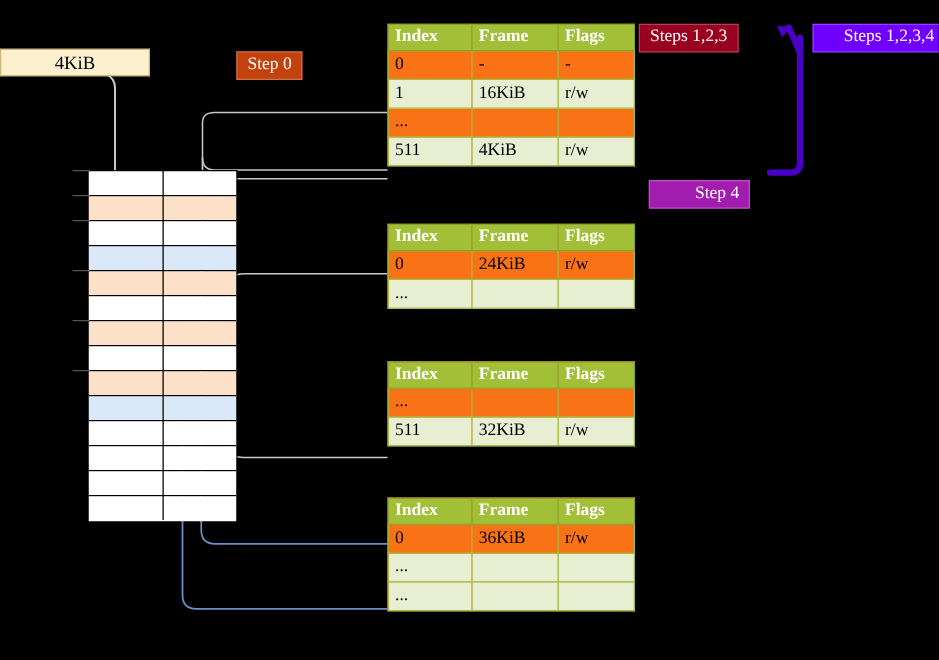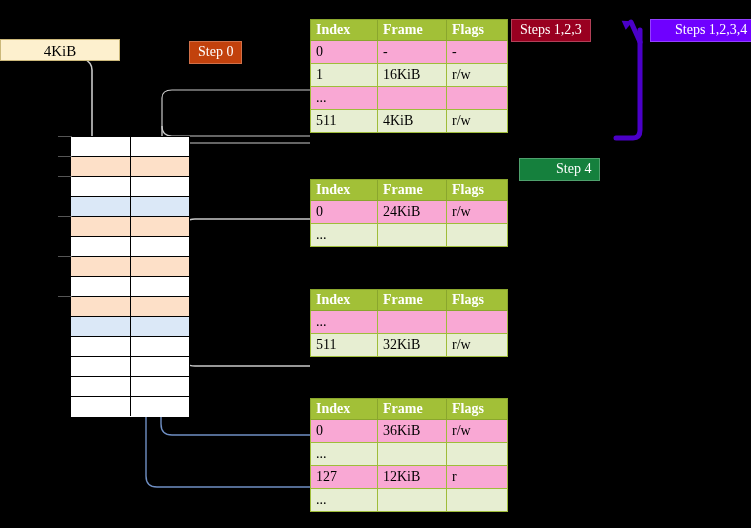--- a/index.html
+++ b/index.html
@@ -20,41 +20,41 @@
 
   
   .pill{
     color:#ffffff; font-size:14px; line-height:18px;
     padding:1px 8px 2px 8px; box-sizing:border-box;
     white-space:nowrap;
     border:1px solid rgba(255,255,255,.25);
   }
   #pill-step0{ left:189px; top:41px; background:#c2410c; }
   #pill-steps123{ left:511px; top:19px; background:#990020; }
-  #pill-step4{ left:519px; top:158px; background:#15803d;padding-left:36px; }
+  #pill-step4{ left:519px; top:144px; background:#a21caf;padding-left:36px; }
   #pill-steps1234{ left:650px; top:19px; background:#6f00ff;padding-left:24px; }
 
   
   #memcol{ left:70px; top:136px; width:120px; height:280px;
            border:1px solid #000; box-sizing:border-box; }
   .memrow{ position:absolute; left:0; width:118px; height:20px;
            border-bottom:1px solid #000; box-sizing:border-box;
            background:#ffffff; }
   .memrow.orange{ background:#fde0c8; }
   .memrow.blue{ background:#dbe8f7; }
   .memrow.last{ border-bottom:none; }
   
   #memdiv{ left:130px; top:136px; width:1px; height:280px; background:#000; }
 
   
   .tick{ height:1px; background:#555; left:58px; width:14px; }
 
   
   .ptable{ border-collapse:collapse; position:absolute;
-           font-size:14px; color:#000; background:#f9a8d4; }
+           font-size:14px; color:#000; background:#f97316; }
   .ptable th{
     background:#a2c037; color:#ffffff; font-weight:bold;
     text-align:left; padding:2px 5px; border:1px solid #8aa62d;
     font-size:14px;
   }
   .ptable td{
     border:1px solid #9fbd3a; padding:2px 5px; height:18px;
     font-size:14px; white-space:nowrap;
   }
   .ptable tr.alt td{ background:#e7eed2; }
@@ -230,25 +230,20 @@
         <tr>
           <td class="col-idx">0</td>
           <td class="col-frm">36KiB</td>
           <td class="col-flg">r/w</td>
         </tr>
         <tr class="alt">
           <td class="col-idx">...</td>
           <td class="col-frm">&nbsp;</td>
           <td class="col-flg">&nbsp;</td>
         </tr>
-        <tr>
-          <td class="col-idx">127</td>
-          <td class="col-frm">12KiB</td>
-          <td class="col-flg">r</td>
-        </tr>
         <tr class="alt">
           <td class="col-idx">...</td>
           <td class="col-frm">&nbsp;</td>
           <td class="col-flg">&nbsp;</td>
         </tr>
       </tbody>
     </table>
   </div>
 
 </body></html>

